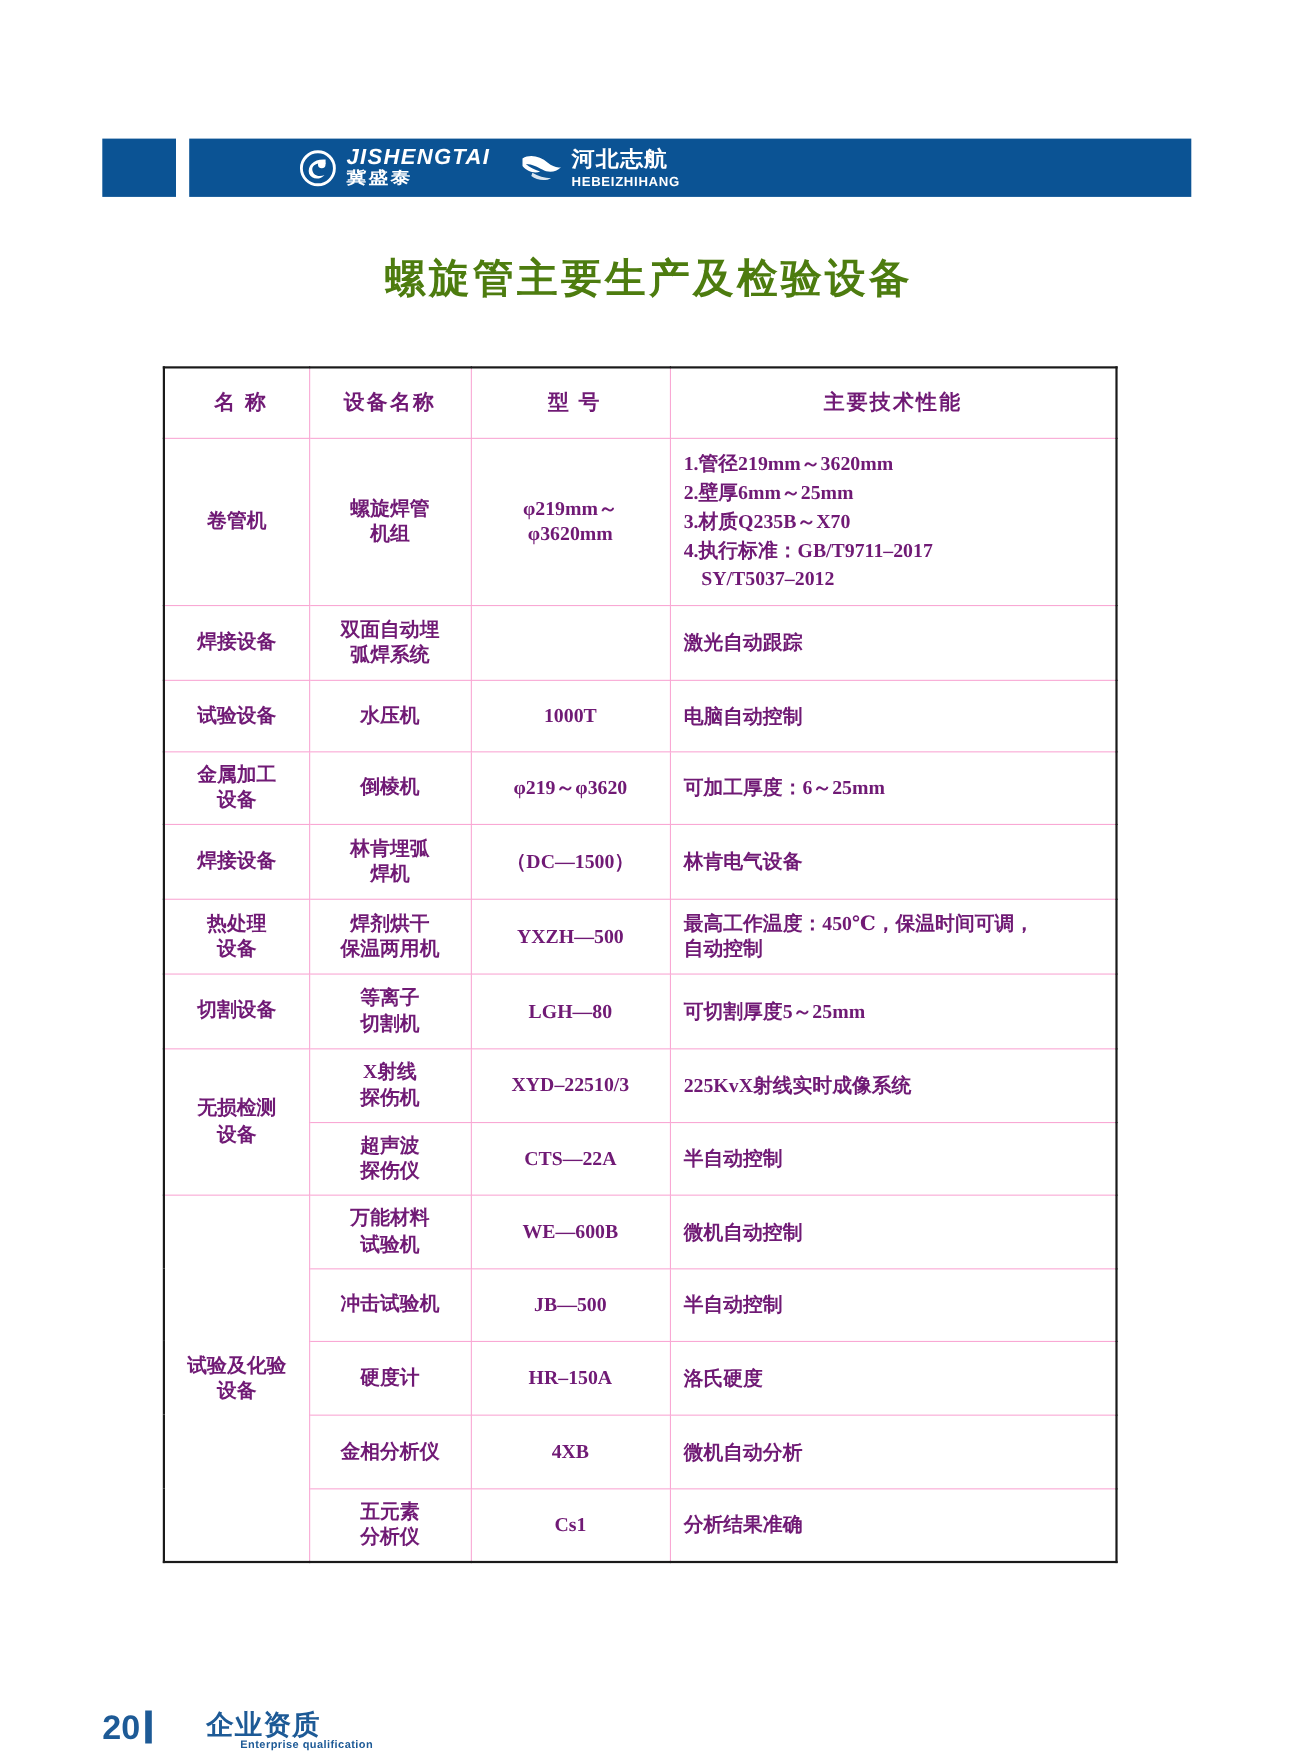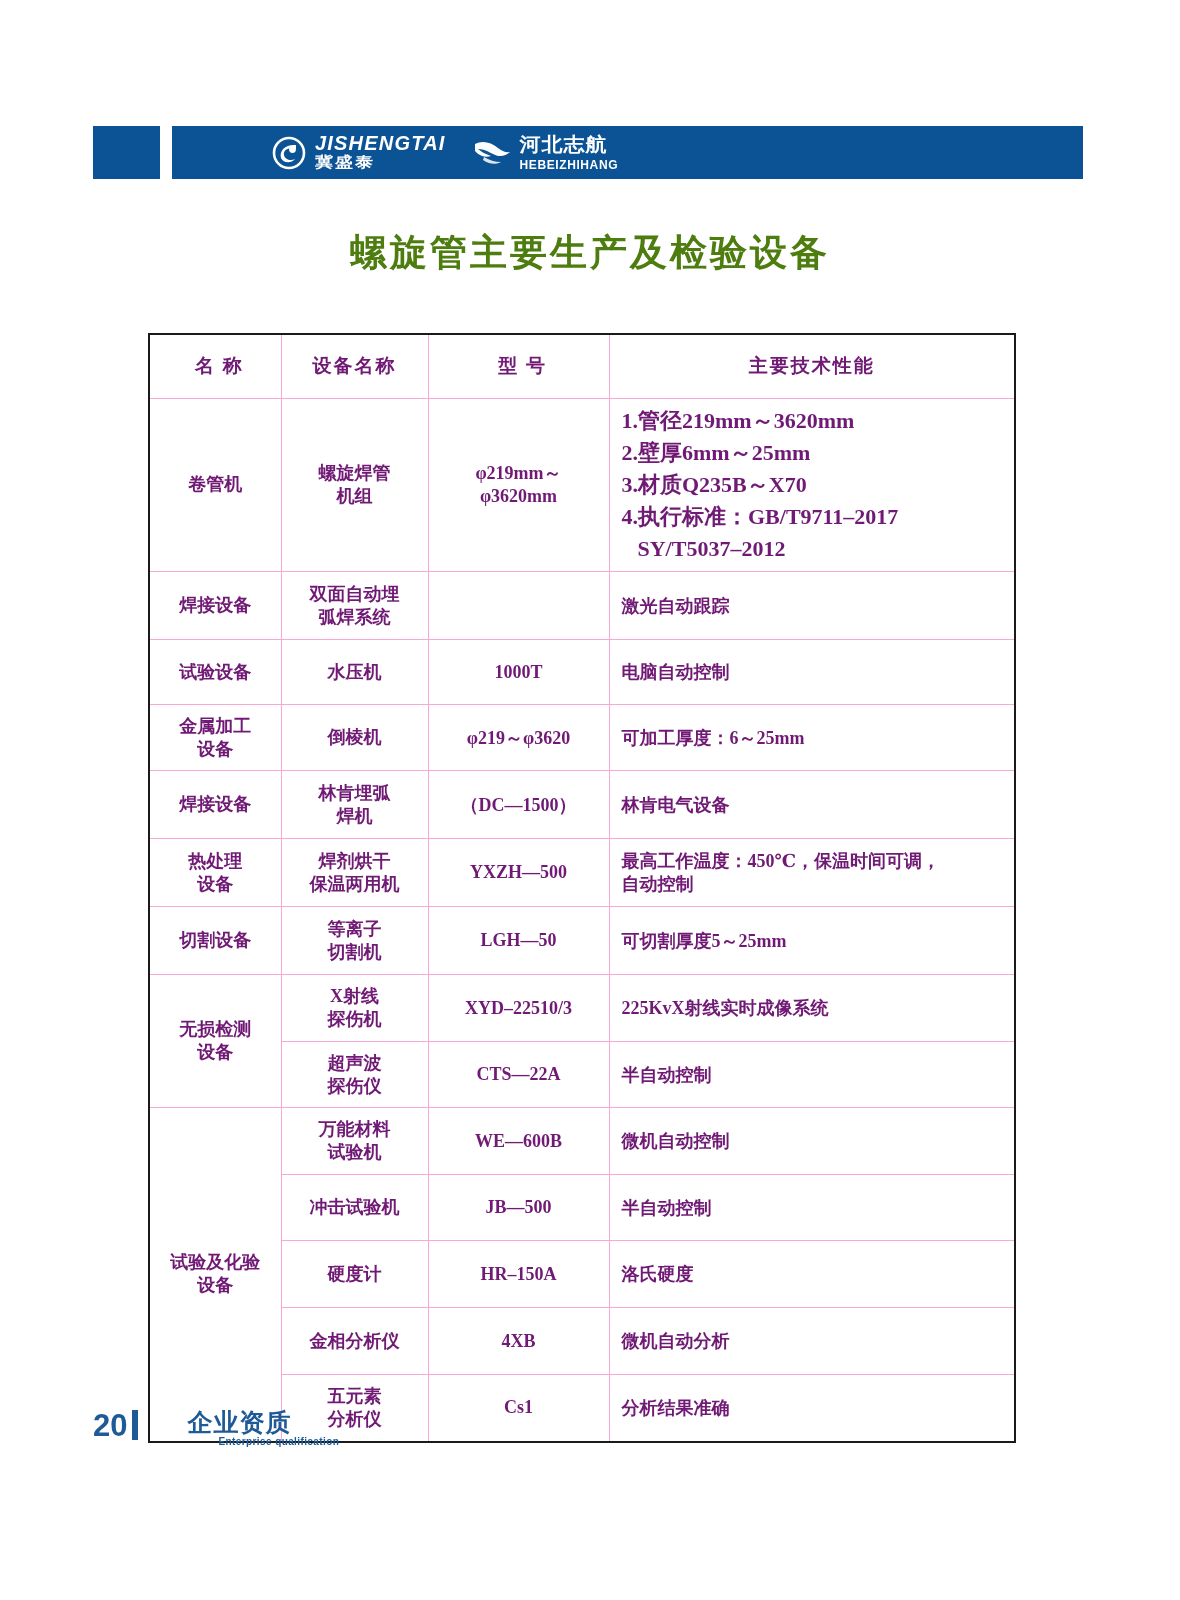--- a/index.html
+++ b/index.html
@@ -160,30 +160,30 @@
   td.c-center { text-align: center; }
   td.c-left   { text-align: left; padding-left: 12px; }
 
   .multiline { line-height: 1.28; }
 
   .perf-list {
     margin: 0;
     padding: 0;
     list-style: none;
     line-height: 1.46;
-    font-size: 22px;
+    font-size: 18px;
   }
   .perf-list li { white-space: pre; }
   .perf-indent { padding-left: 16px; }
 
   
   .footer {
     position: absolute;
     left: 93px;
-    top: 1410px;
+    top: 1555px;
     display: flex;
     align-items: flex-start;
     gap: 2px;
   }
   .footer-num {
     font-family: "Liberation Sans", sans-serif;
     font-weight: bold;
     font-size: 31px;
     color: #1d5a96;
     line-height: 1;
@@ -320,21 +320,21 @@
     <tr style="height:68px">
       <td class="c-center multiline">热处理<br>设备</td>
       <td class="c-center multiline">焊剂烘干<br>保温两用机</td>
       <td class="c-center">YXZH—500</td>
       <td class="c-left multiline">最高工作温度：450℃，保温时间可调，<br>自动控制</td>
     </tr>
 
     <tr style="height:68px">
       <td class="c-center multiline">切割设备</td>
       <td class="c-center multiline">等离子<br>切割机</td>
-      <td class="c-center">LGH—50</td>
+      <td class="c-center">LGH—80</td>
       <td class="c-left">可切割厚度5～25mm</td>
     </tr>
 
     <tr style="height:67px">
       <td class="c-center multiline" rowspan="2">无损检测<br>设备</td>
       <td class="c-center multiline">X射线<br>探伤机</td>
       <td class="c-center">XYD–22510/3</td>
       <td class="c-left">225KvX射线实时成像系统</td>
     </tr>
     <tr style="height:66px">

